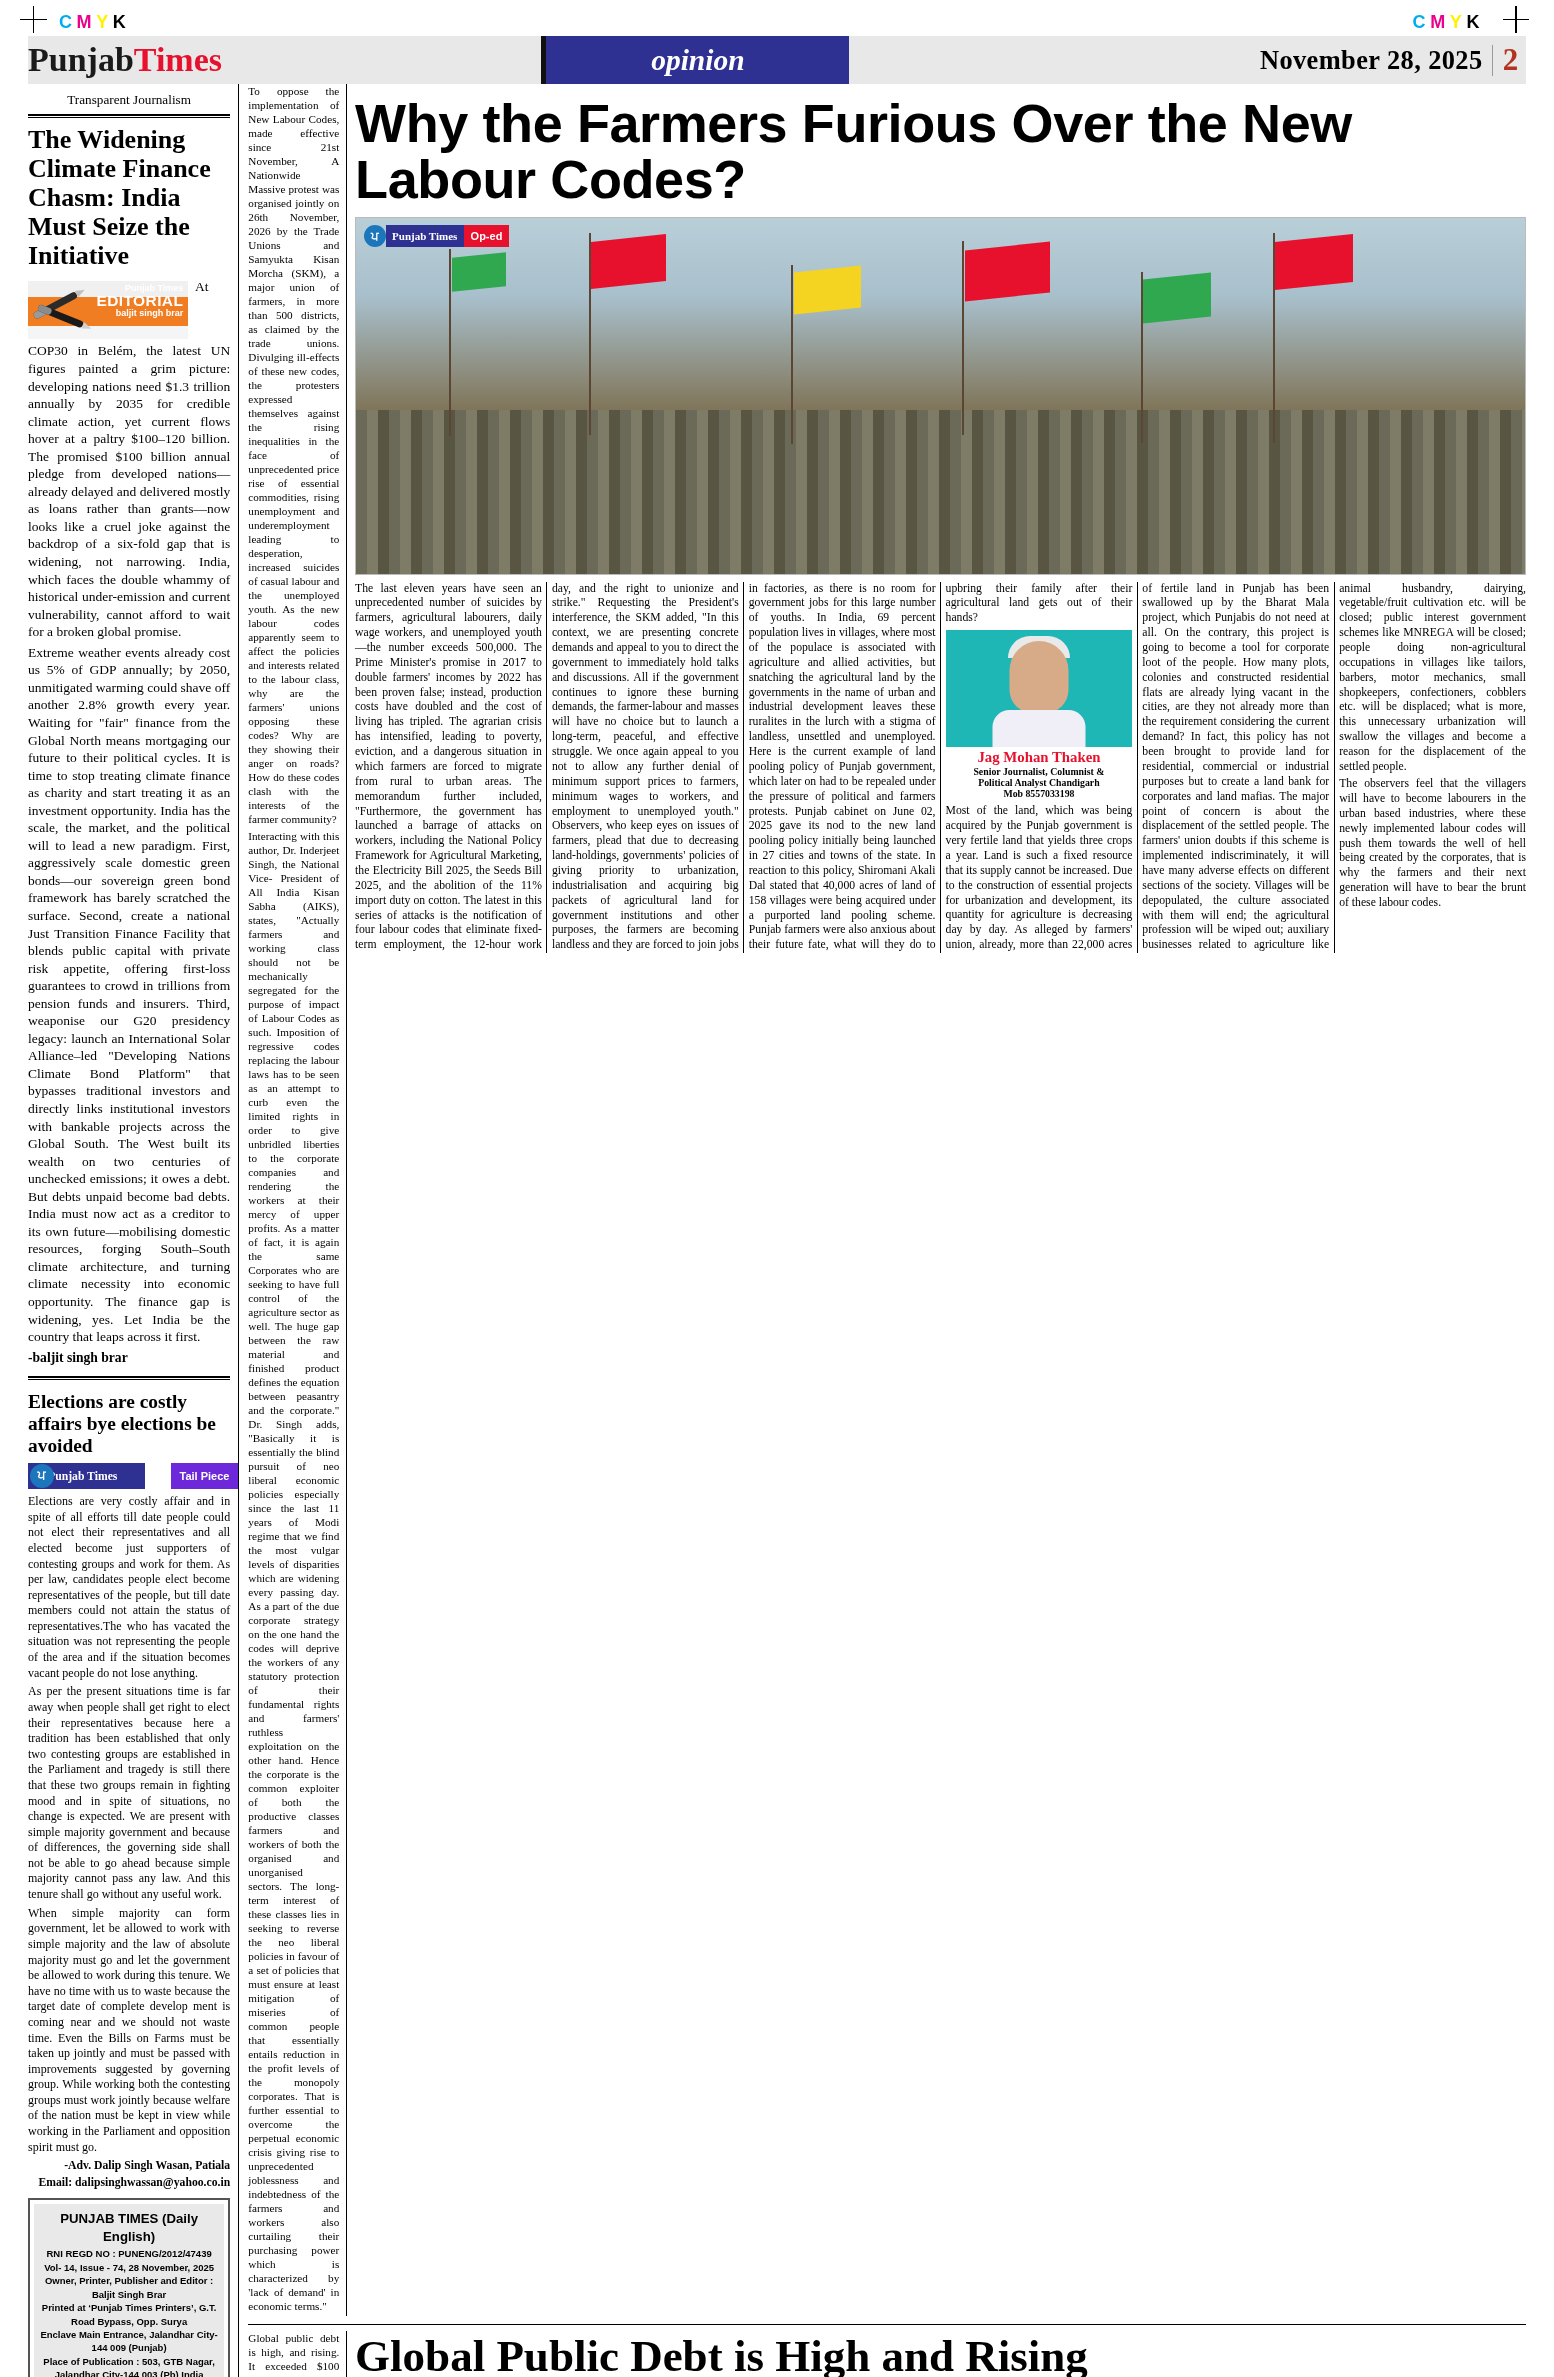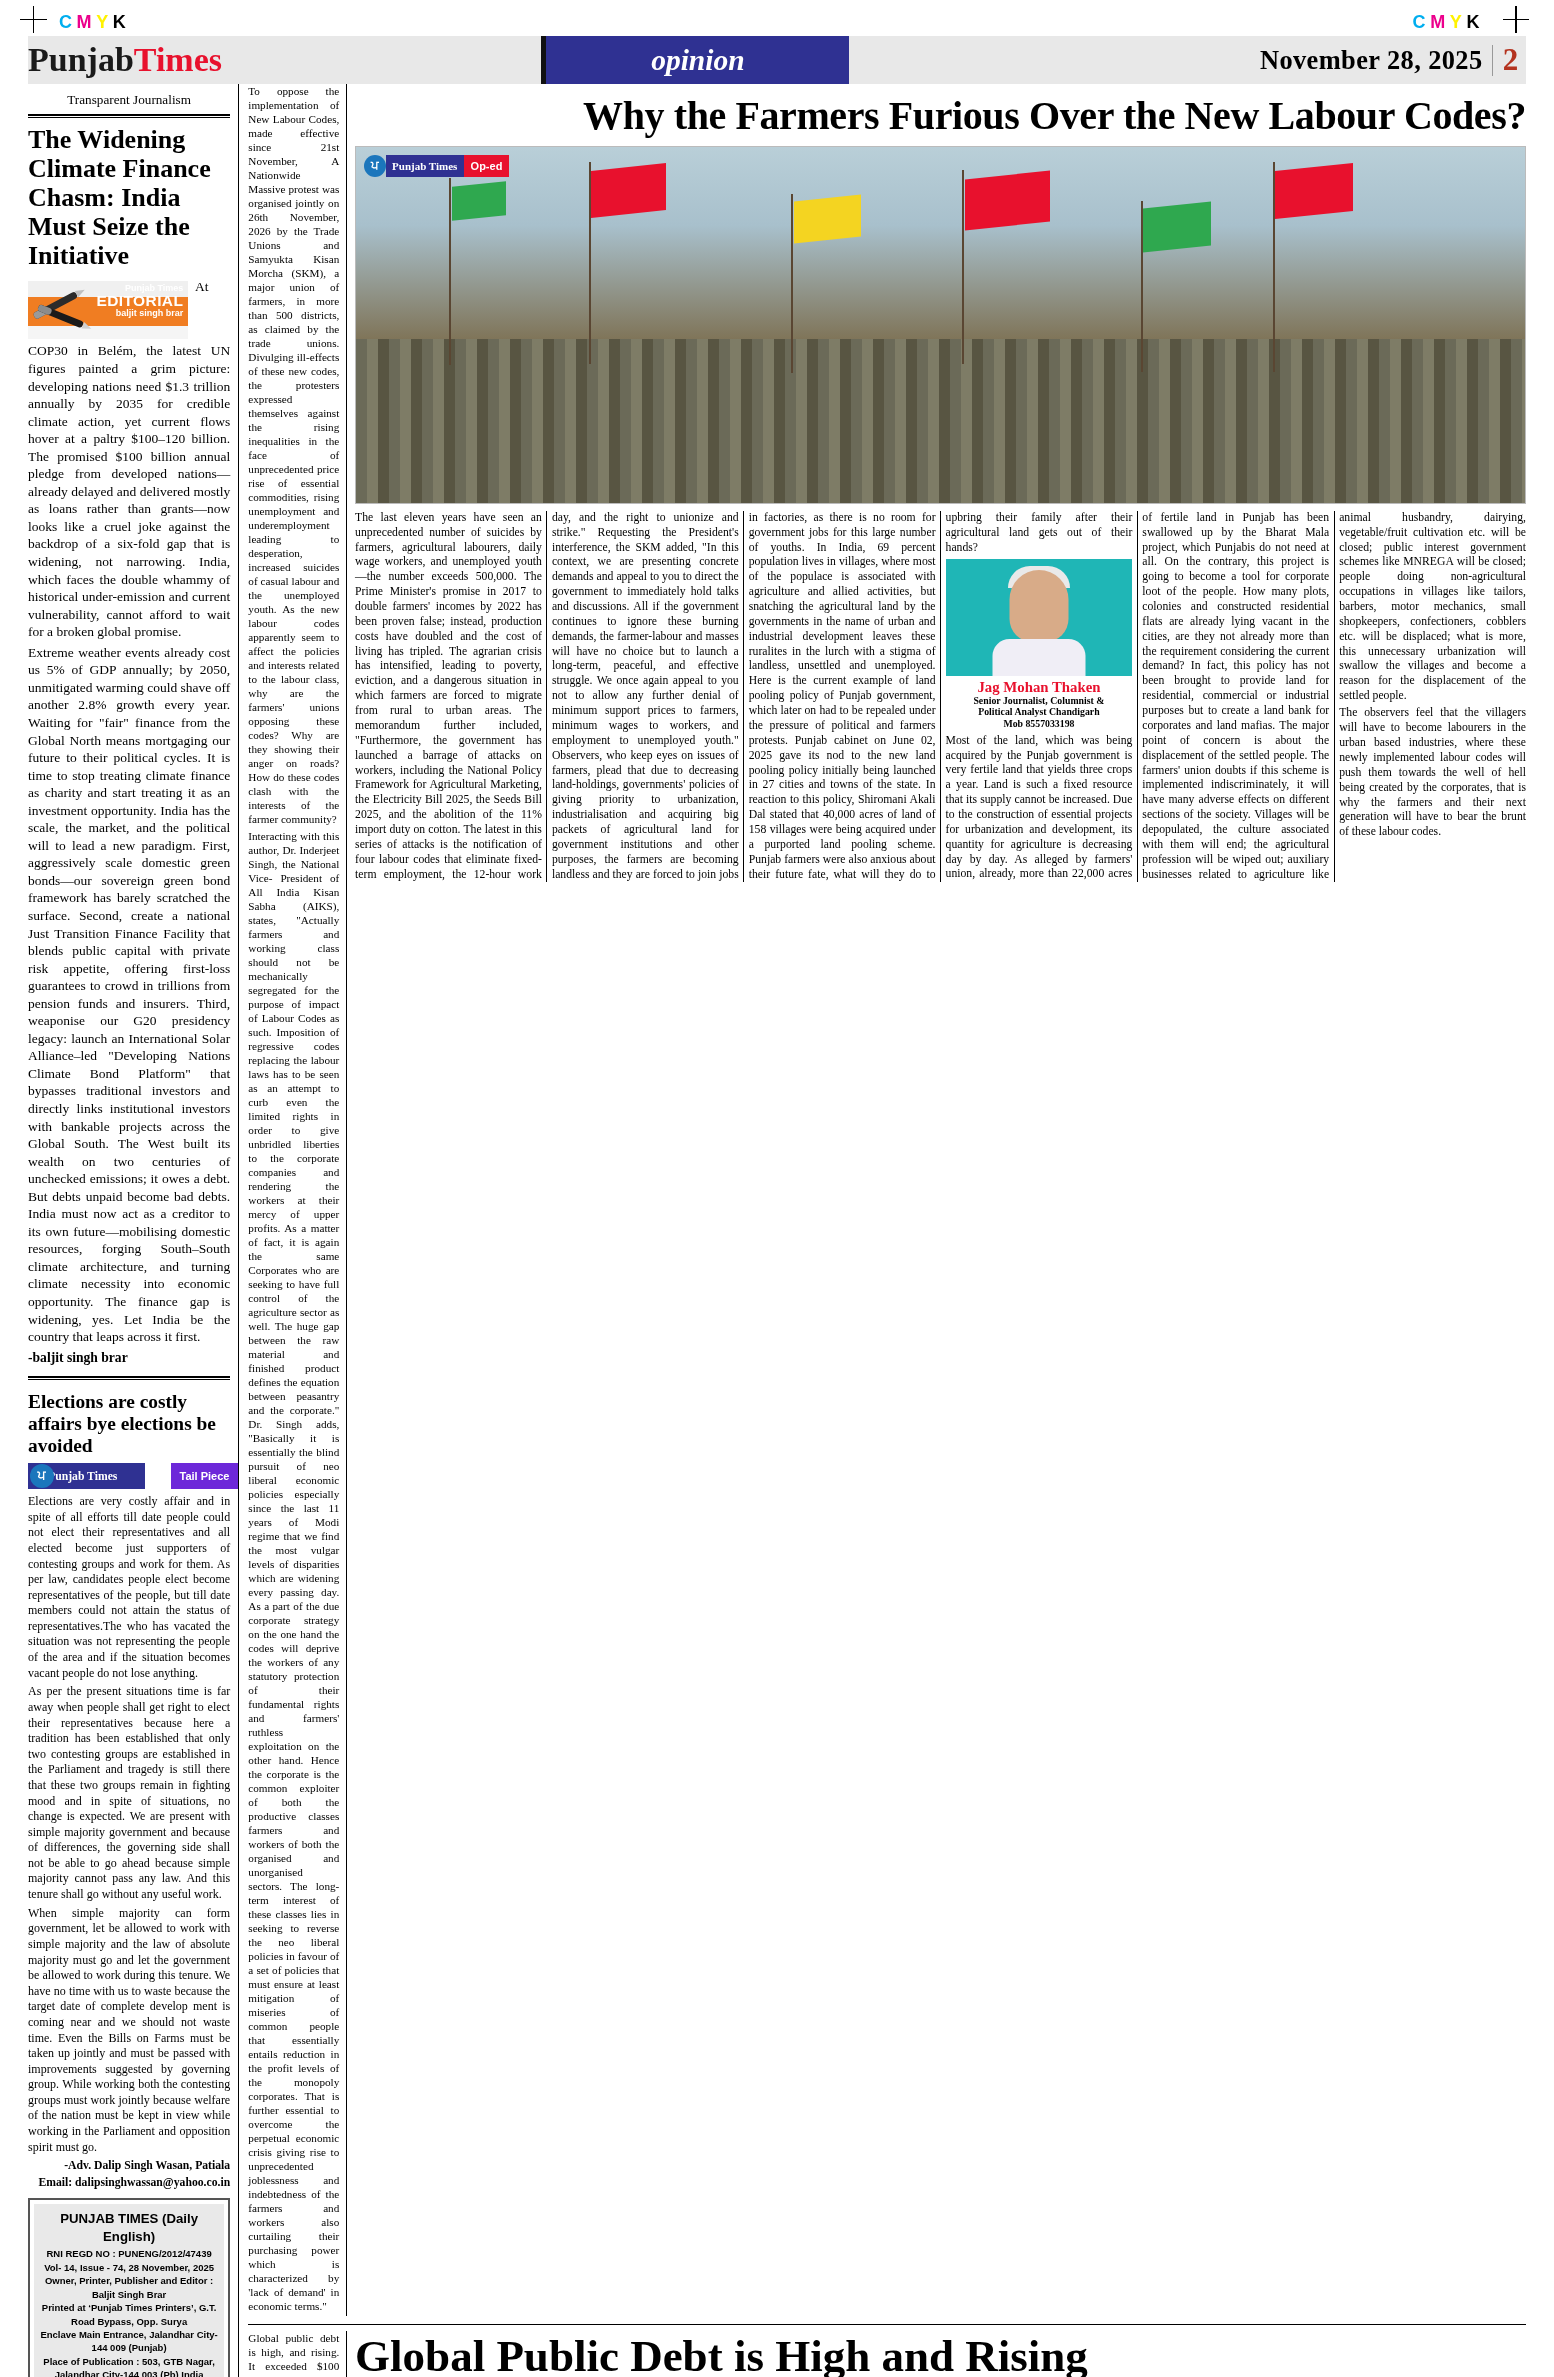--- a/index.html
+++ b/index.html
@@ -87,22 +87,22 @@
   .pub-box { border:2.3px solid #555; padding:3.9px; margin-top:9.3px; background:#fff; }
   .pub-inner { background:#e9e9e9; padding:5.4px 4.7px; text-align:center;
                font-family:"Liberation Sans", sans-serif; font-weight:bold; font-size:9.5px; line-height:1.42; }
   .pub-inner .big { font-size:13.2px; }
 
   
   .story1 { display:flex; }
   .s1-col1 { width:99px; flex:0 0 99px; padding-right:7px; border-right:0.8px solid #000; }
   .s1-main { flex:1; padding-left:7.8px; }
 
-  .headline1 { font-family:Liberation Serif, serif; font-weight:bold; font-size:40px; line-height:1.04;
-               letter-spacing:-0.4px; margin:11px 0 9.3px;text-align:right; }
+  .headline1 { font-family:Liberation Sans, sans-serif; font-weight:bold; font-size:54px; line-height:1.04;
+               letter-spacing:-0.4px; margin:11px 0 9.3px; }
 
   .photo-wrap { position:relative; width:100%; height:358px; overflow:hidden; border:0.8px solid #bbb; }
   .oped-badge { position:absolute; left:7.8px; top:7.8px; display:flex; align-items:center; height:22px; z-index:5; }
   .oped-badge .disc { width:22px; height:22px; border-radius:50%; background:#1b76bc; color:#fff;
                       display:flex; align-items:center; justify-content:center; font-size:11.7px; font-weight:bold; }
   .oped-badge .nm { background:#2f3192; color:#fff; height:22px; display:flex; align-items:center;
                     padding:0 6.2px; font-family:"Liberation Serif", serif; font-weight:bold; font-size:11px; }
   .oped-badge .tg { background:#e8112d; color:#fff; height:22px; display:flex; align-items:center;
                     padding:0 7px; font-family:"Liberation Sans", sans-serif; font-weight:bold; font-size:11px; }
 

